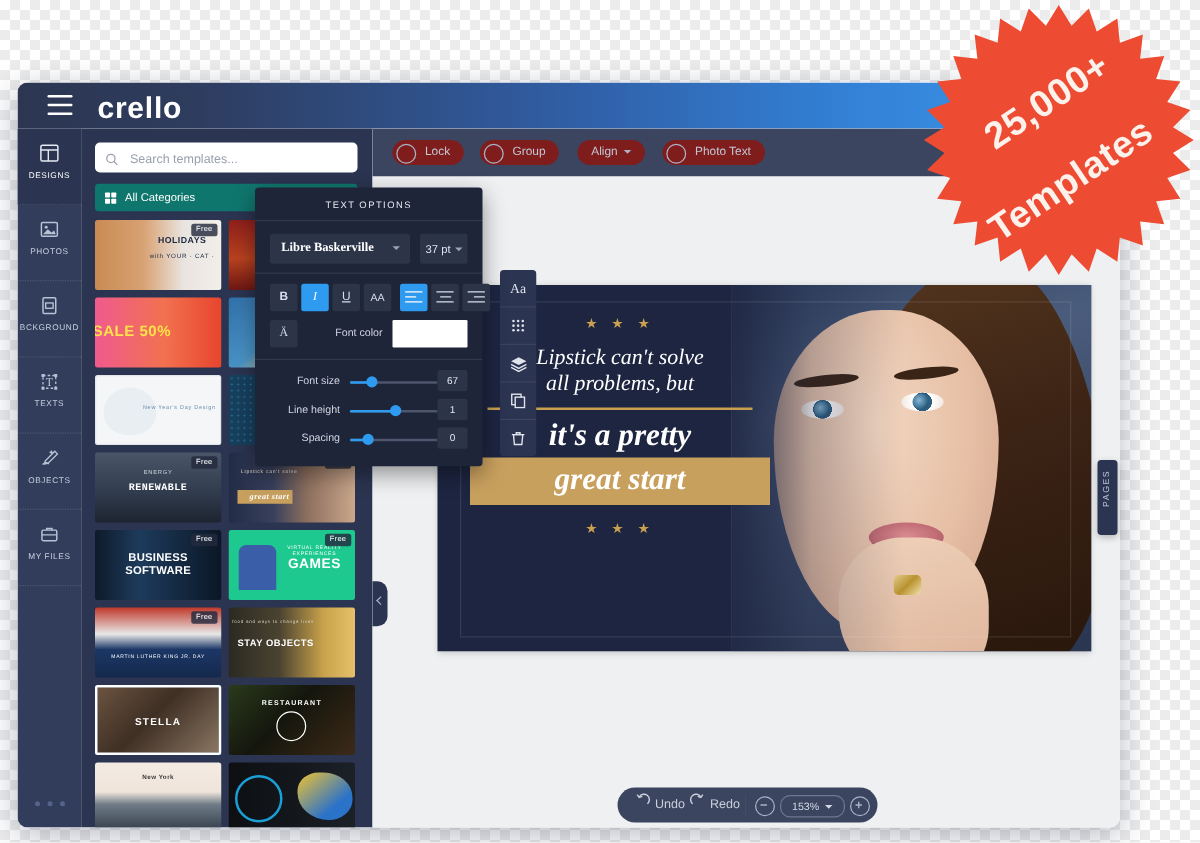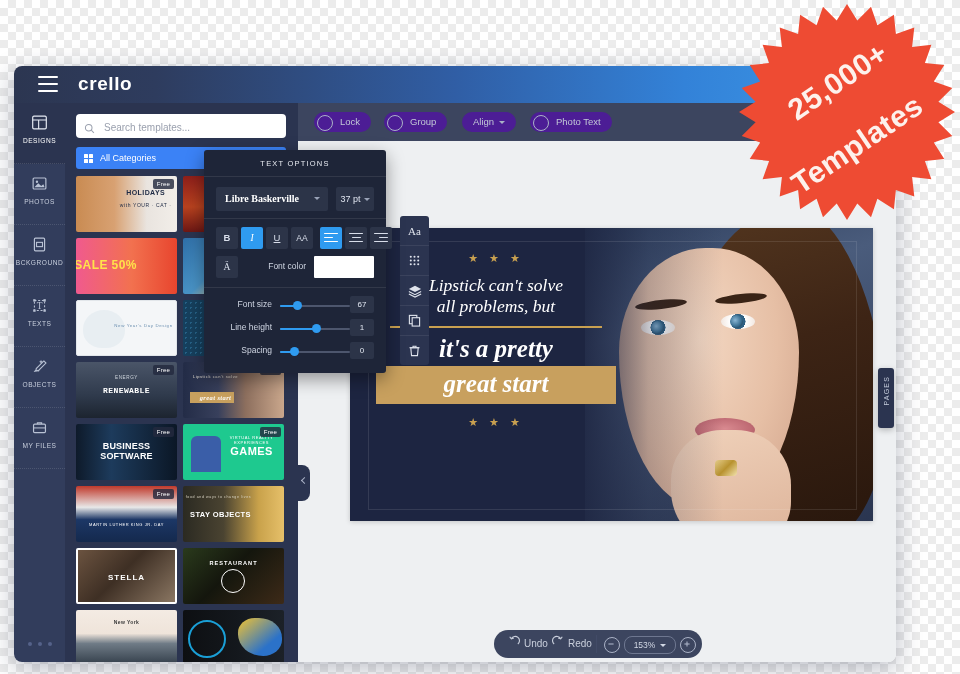--- a/index.html
+++ b/index.html
@@ -26,21 +26,21 @@
     overflow:hidden;
   }
   
   .header{
     position:absolute;left:0;top:0;width:882px;height:37px;
     background:linear-gradient(90deg,#2c3651 0%,#2e3c5e 16%,#305ea5 50%,#3382d8 76%,#3e9ae8 100%);
   }
   .burger{position:absolute;left:24px;top:10px;width:20px;height:16px;cursor:pointer;}
   .burger i{display:block;height:2px;background:#fff;border-radius:2px;margin-bottom:5px;}
   .brand{
-    position:absolute;left:64px;top:7px;color:#fff;font-size:19px;font-weight:bold;
+    position:absolute;left:64px;top:7px;color:#fff;font-size:24px;font-weight:bold;
     letter-spacing:.6px;
   }
   .doc-title{
     position:absolute;right:12px;top:11px;color:#e6f1fc;font-size:12px;
     font-style:italic;letter-spacing:.3px;
   }
   
   .app-body{position:absolute;left:0;top:37px;width:882px;height:559px;background:#eceef1;}
   
   .rail{
@@ -69,21 +69,21 @@
   .search-box{
     width:210px;height:24px;background:#fff;border-radius:4px;position:relative;
   }
   .search-box .mag{position:absolute;left:8px;top:6px;}
   .search-inp{
     position:absolute;left:26px;top:0;width:178px;height:24px;border:0;outline:0;
     background:transparent;font-family:"Liberation Sans",sans-serif;font-size:10px;color:#4a5060;
   }
   .search-inp::placeholder{color:#9aa0ae;}
   .cats{
-    position:absolute;left:11px;top:44px;width:210px;height:22px;background:#3b82f6;
+    position:absolute;left:11px;top:44px;width:210px;height:22px;background:#0f766e;
     border-radius:3px;color:#fff;font-size:9px;line-height:22px;cursor:pointer;
   }
   .cats .gico{position:absolute;left:8px;top:7px;width:9px;height:9px;}
   .cats .gico i{position:absolute;width:3.6px;height:3.6px;background:#fff;border-radius:.6px;}
   .cats span{position:absolute;left:24px;top:0;}
   .grid{
     position:absolute;left:11px;top:73px;width:214px;height:480px;
   }
   .thumb{
     position:absolute;width:101px;height:56px;border-radius:2px;overflow:hidden;
@@ -106,21 +106,21 @@
   .collapse-tab:after{
     content:"";position:absolute;left:3.5px;top:13px;width:4px;height:4px;
     border-left:1.4px solid #aab2c6;border-bottom:1.4px solid #aab2c6;transform:rotate(45deg);
   }
   
   .editor{position:absolute;left:284px;top:0;width:598px;height:559px;background:#eef0f2;}
   .toolbar{
     position:absolute;left:0;top:0;width:598px;height:38px;background:#3c455f;
   }
   .tb-btn{
-    position:absolute;top:9px;height:20px;border-radius:10px;background:#4c1d95;
+    position:absolute;top:9px;height:20px;border-radius:10px;background:#7f1d1d;
     color:#c2c8d6;font-size:9.5px;line-height:20px;padding:0 11px 0 26px;cursor:pointer;
     white-space:nowrap;
   }
   .tb-btn .circ{
     position:absolute;left:3px;top:3px;width:14px;height:14px;border-radius:50%;
     border:1.2px solid #aab2c6;
   }
   .tb-btn.plain{padding-left:11px;}
   .caret{display:inline-block;margin-left:5px;border-left:3px solid transparent;
     border-right:3px solid transparent;border-top:3.5px solid #aab2c6;vertical-align:middle;}

